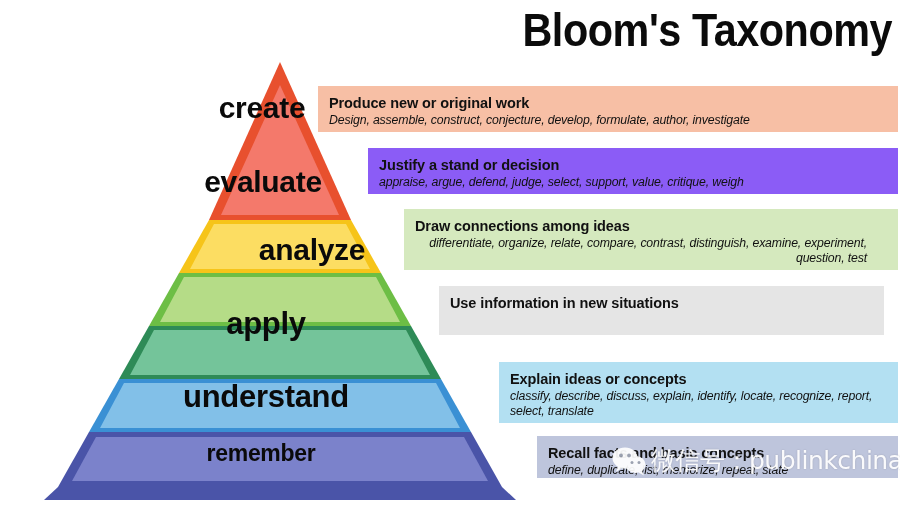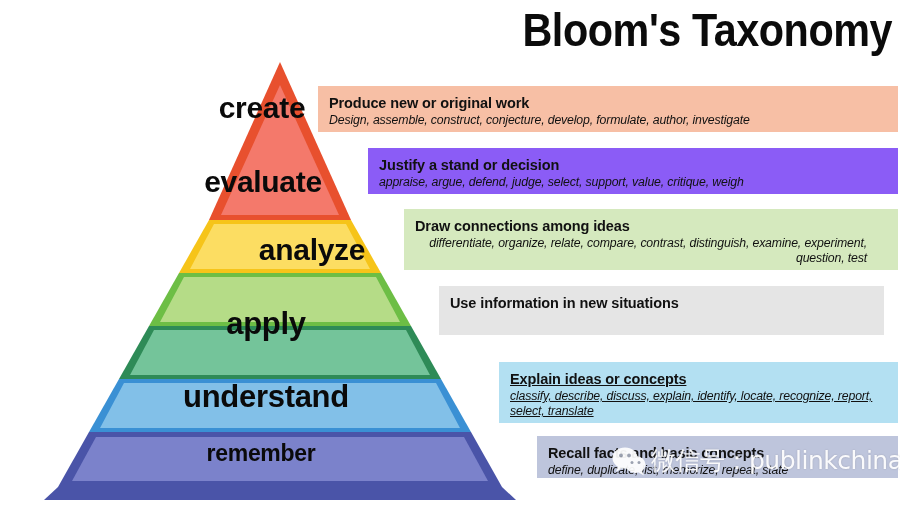--- a/index.html
+++ b/index.html
@@ -162,21 +162,21 @@
 
   <div class="desc" style="left:404px; top:209px; width:494px; height:61px; background:#D5E9BE;">
     <div class="head">Draw connections among ideas</div>
     <div class="verbs" style="width:452px;text-align:right;">differentiate, organize, relate, compare, contrast, distinguish, examine, experiment, question, test</div>
   </div>
 
   <div class="desc" style="left:439px; top:286px; width:445px; height:49px; background:#e5e5e5;">
     <div class="head">Use information in new situations</div>
   </div>
 
-  <div class="desc" style="left:499px; top:362px; width:399px; height:61px; background:#B3E0F2;text-decoration:underline;">
+  <div class="desc" style="left:499px; top:362px; width:399px; height:61px; background:#B3E0F2;">
     <div class="head">Explain ideas or concepts</div>
     <div class="verbs" style="width:375px;">classify, describe, discuss, explain, identify, locate, recognize, report, select, translate</div>
   </div>
 
   <div class="desc" style="left:537px; top:436px; width:361px; height:42px; background:#BEC5DC;">
     <div class="head">Recall facts and basic concepts</div>
     <div class="verbs">define, duplicate, list, memorize, repeat, state</div>
   </div>
 
   <div id="watermark">

